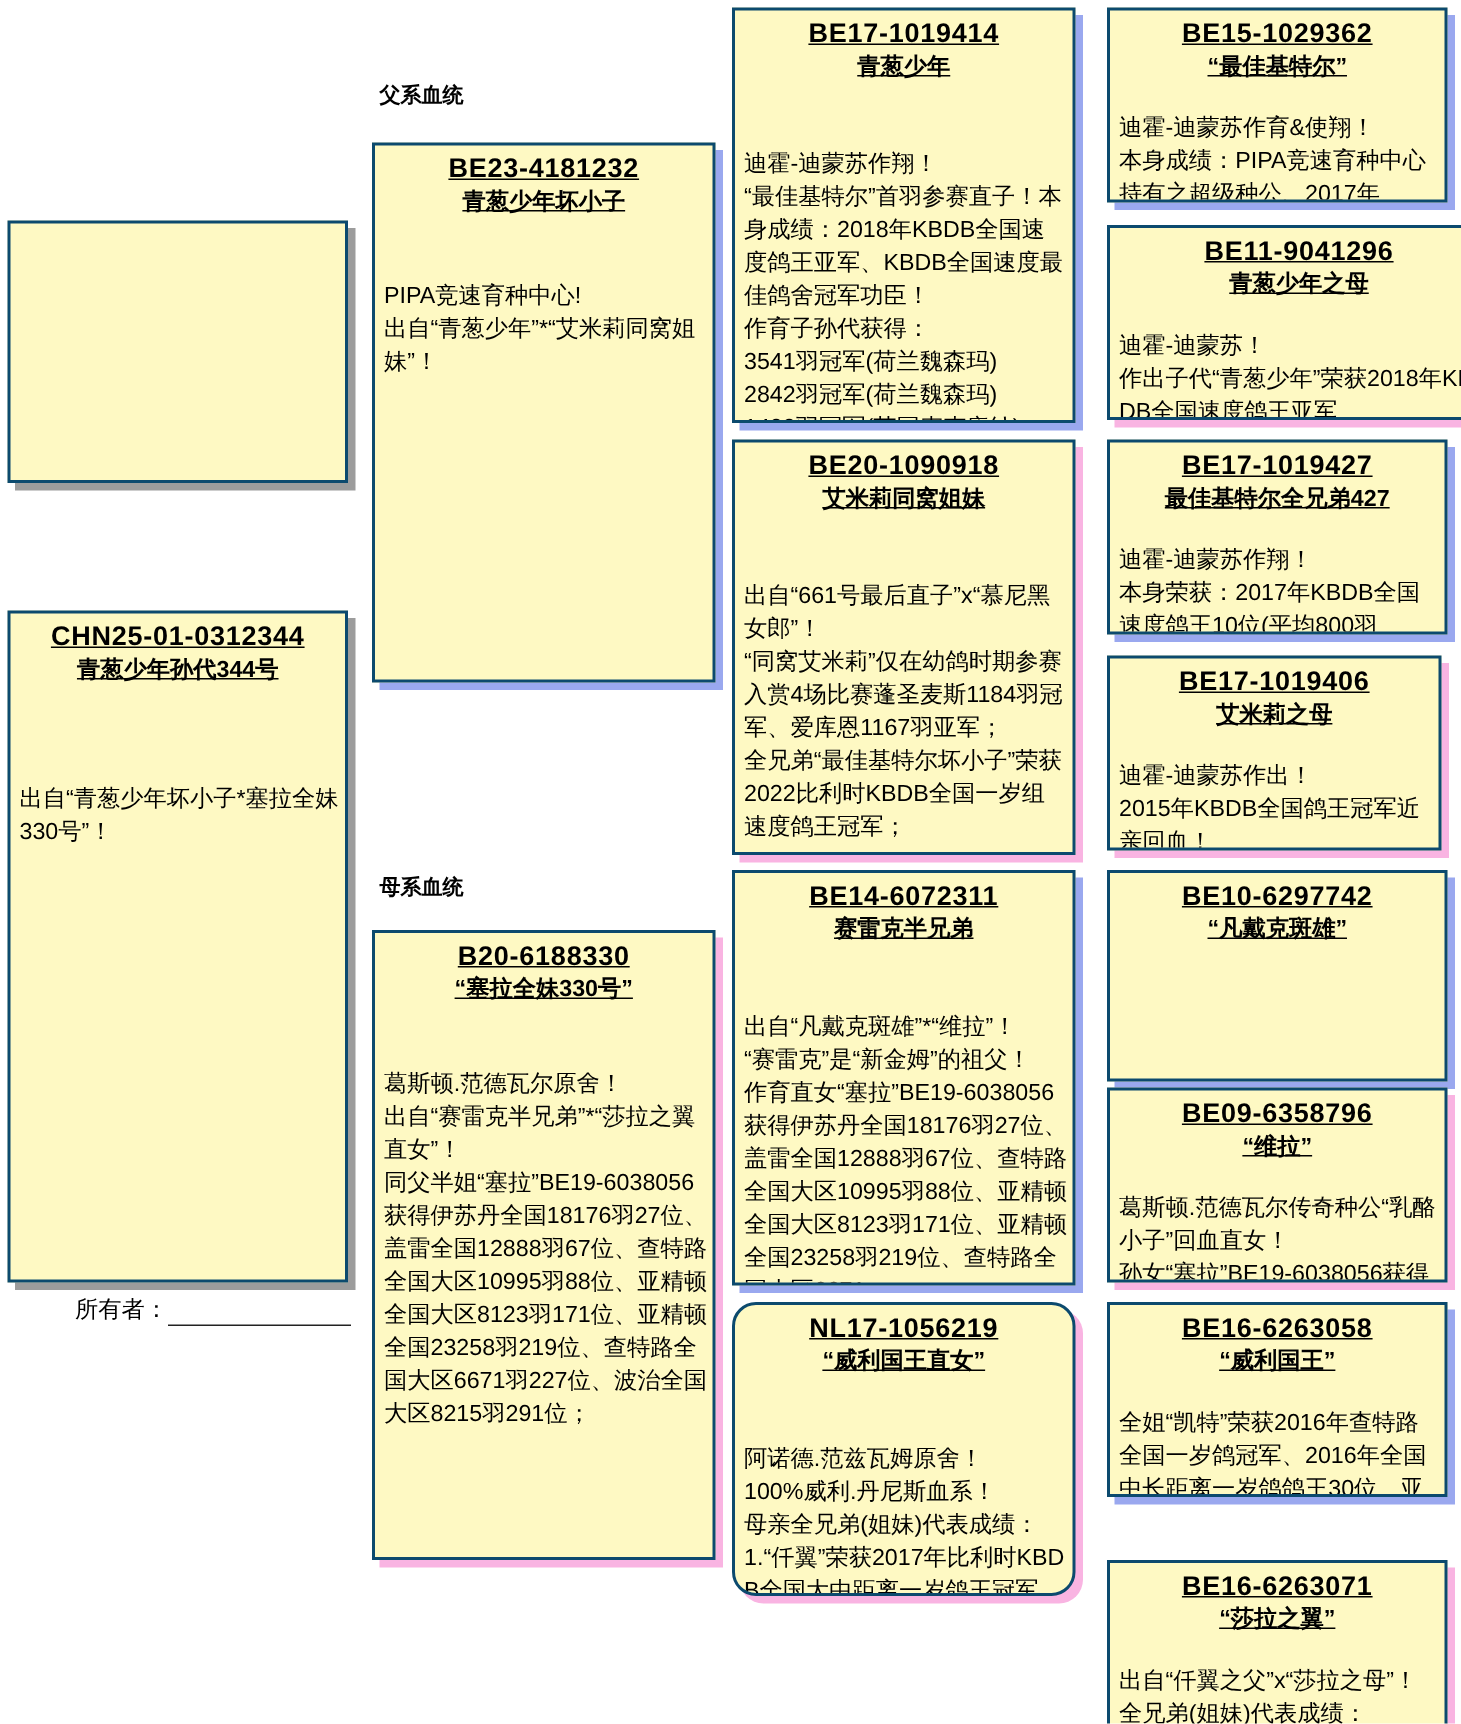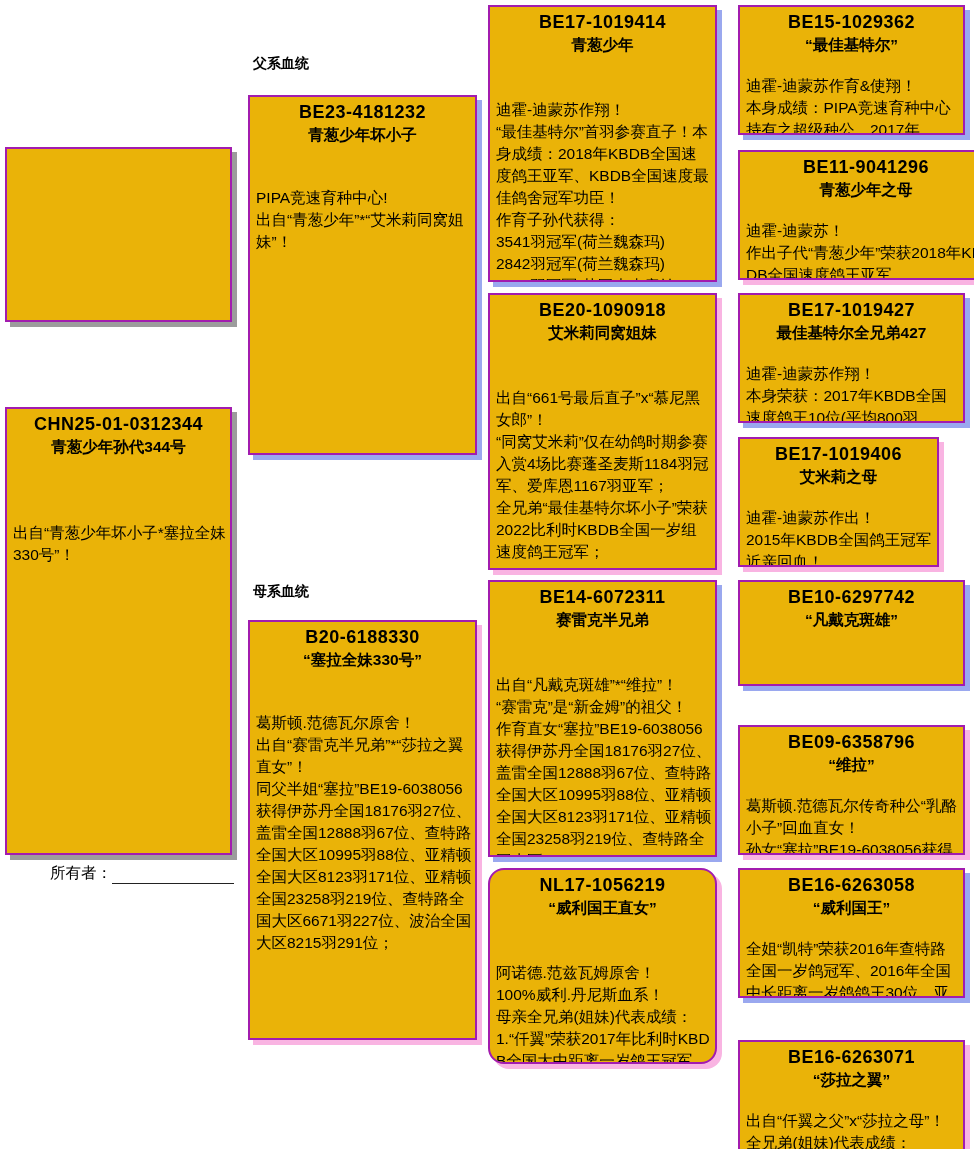--- a/index.html
+++ b/index.html
@@ -3,24 +3,25 @@
 <meta charset="utf-8">
 <style>
   html,body{margin:0;padding:0;background:#ffffff;}
   body{
     font-family:"Liberation Sans","DejaVu Sans",sans-serif;
     width:974px;height:1149px;position:relative;overflow:hidden;
     color:#000;
   }
   .box{
     position:absolute;
-    background:#eab308;
-    border:2px solid #a21caf;
+    background:#fef9c3;
+    border:2px solid #0c4a6e;
     box-sizing:border-box;
     overflow:hidden;
+    text-decoration:underline;
   }
   .box.male{box-shadow:5px 5px 0 0 var(--male);}
   .box.female{box-shadow:5px 5px 0 0 var(--female);}
   .box.neutral{box-shadow:5px 5px 0 0 var(--neutral);}
   .ring{
     text-align:center;font-weight:bold;font-size:18px;line-height:23px;
     padding-top:4px;letter-spacing:.5px;
   }
   .pname{
     text-align:center;font-weight:bold;font-size:15.5px;line-height:21px;
@@ -205,36 +206,36 @@
             <ellipse cx="11" cy="6" rx="4.2" ry="1.7" fill="#fff" stroke="#555" stroke-width="1.2"></ellipse>
             <path d="M15 9 q4.5 1.5 0 4.5" fill="none" stroke="#555" stroke-width="1.2"></path>
           </g>
         </svg>
       </span>
       <div class="ring">BE17-1019427</div>
       <div class="pname">最佳基特尔全兄弟427</div>
       <div class="pbody b-g3">迪霍-迪蒙苏作翔！
 本身荣获：2017年KBDB全国速度鸽王10位(平均800羽</div>
     </div>
-    <div class="box female" style="left:738px;top:437px;width:201px;height:130px;">
+    <div class="box female" style="left:738px;top:437px;width:223px;height:130px;">
       <span class="corner-icon">
         <svg width="22" height="22" viewBox="0 0 22 22">
           <g transform="rotate(42 11 11)">
             <rect x="7" y="6" width="8" height="10" fill="#ececec" stroke="#555" stroke-width="1.2"></rect>
             <ellipse cx="11" cy="6" rx="4.2" ry="1.7" fill="#fff" stroke="#555" stroke-width="1.2"></ellipse>
             <path d="M15 9 q4.5 1.5 0 4.5" fill="none" stroke="#555" stroke-width="1.2"></path>
           </g>
         </svg>
       </span>
       <div class="ring">BE17-1019406</div>
       <div class="pname">艾米莉之母</div>
       <div class="pbody b-g3">迪霍-迪蒙苏作出！
 2015年KBDB全国鸽王冠军近亲回血！</div>
     </div>
-    <div class="box male" style="left:738px;top:580px;width:227px;height:106px;">
+    <div class="box male" style="left:738px;top:580px;width:227px;height:141px;">
       <span class="corner-icon">
         <svg width="22" height="22" viewBox="0 0 22 22">
           <g transform="rotate(42 11 11)">
             <rect x="7" y="6" width="8" height="10" fill="#ececec" stroke="#555" stroke-width="1.2"></rect>
             <ellipse cx="11" cy="6" rx="4.2" ry="1.7" fill="#fff" stroke="#555" stroke-width="1.2"></ellipse>
             <path d="M15 9 q4.5 1.5 0 4.5" fill="none" stroke="#555" stroke-width="1.2"></path>
           </g>
         </svg>
       </span>
       <div class="ring">BE10-6297742</div>

